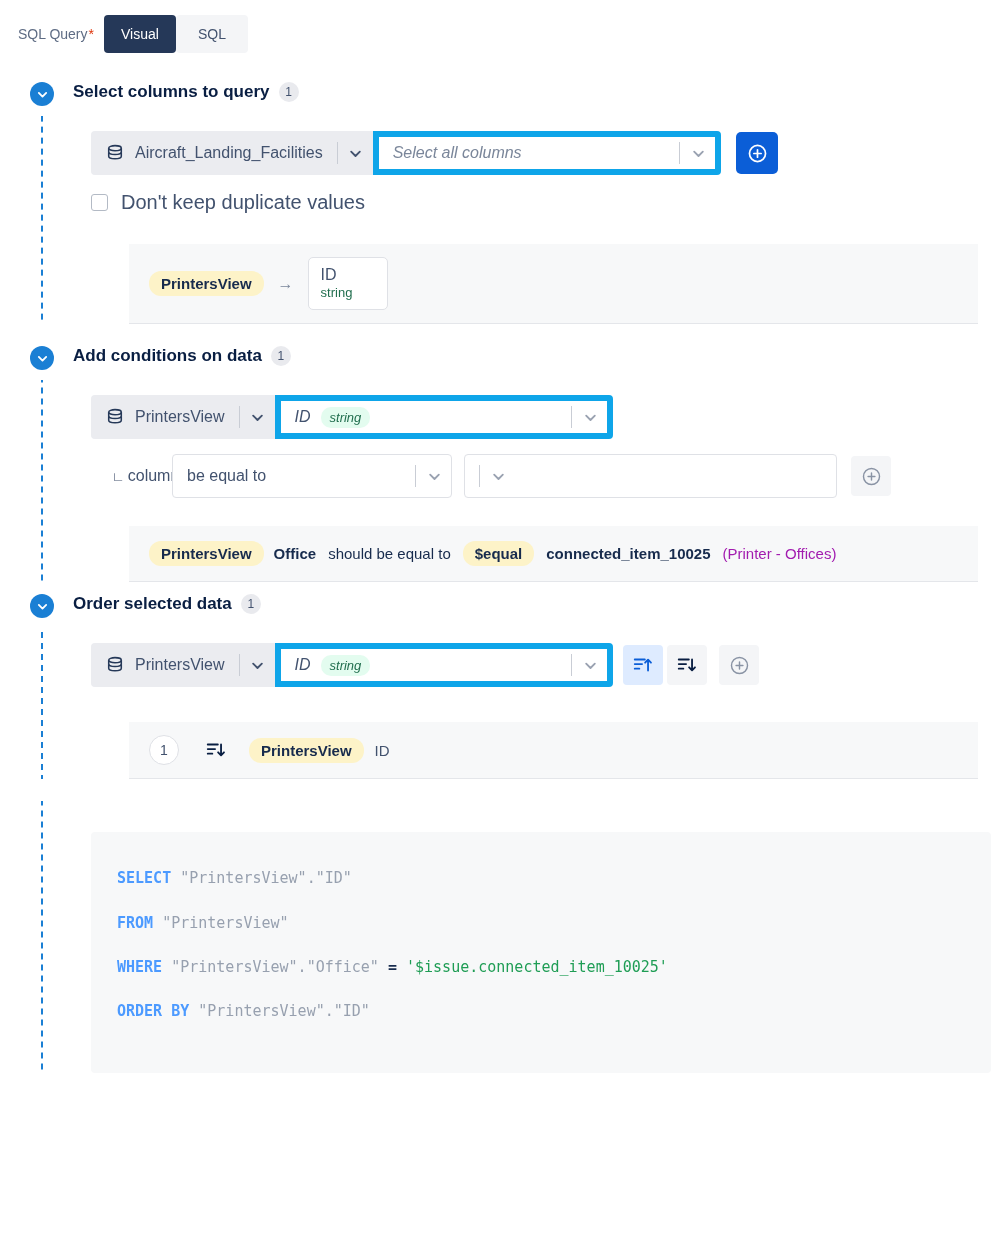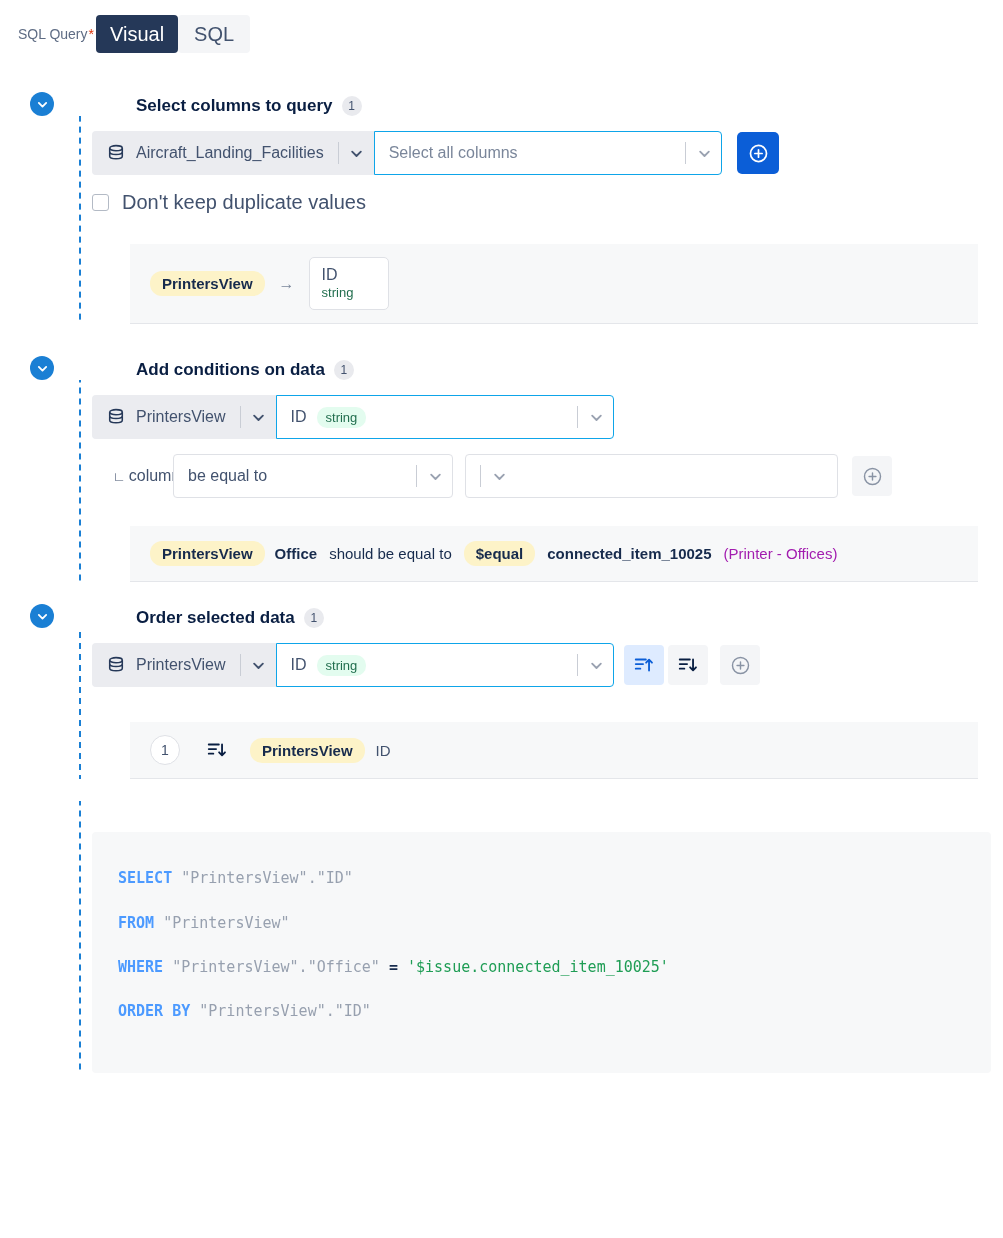--- a/index.html
+++ b/index.html
@@ -8,49 +8,49 @@
     width:1003px; height:1238px;
     background:#ffffff;
     font-family:"Liberation Sans", sans-serif;
     font-size:15px;
     color:#172b4d;
     overflow:hidden;
   }
 
   
   .header { display:flex; align-items:center; padding:16px 0 0 18px; height:52px; }
-  .hdr-label { font-size:14px; color:#5e6c84; margin-right:2px; }
+  .hdr-label { font-size:14px; color:#5e6c84; margin-right:10px; }
   .req-star { color:#de350b; font-size:14px; margin-left:1px; }
   .seg { display:flex; }
   .seg-btn {
     min-width:72px; height:38px;
     display:flex; align-items:center; justify-content:center;
-    font-size:20px; border-radius:4px; cursor:pointer;
+    font-size:14px; border-radius:4px; cursor:pointer;
     padding:0 14px;
   }
   .seg-btn.active { background:#253858; color:#ffffff; }
   .seg-btn.inactive { background:#f4f5f7; color:#42526e; }
 
   
   .section { position:relative; }
-  .sec-head { display:flex; align-items:flex-end; height:34px; padding-left:36px;margin-left:39px; }
+  .sec-head { display:flex; align-items:flex-start; height:34px; padding-left:12px; }
   .toggle {
     position:absolute; left:30px;
     width:24px; height:24px; border-radius:50%;
     background:#1a7fd4; color:#fff;
     display:flex; align-items:center; justify-content:center;
     font-size:11px; cursor:pointer; flex:none;
   }
   .sec-title { margin-left:61px; font-size:17px; font-weight:bold; color:#091e42; }
   .count-badge {
     margin-left:9px; width:20px; height:20px; border-radius:50%;
     background:#e9eaee; color:#42526e; font-size:12px;
     display:inline-flex; align-items:center; justify-content:center;
   }
-  .sec-body { position:relative; padding-left:54px; padding-right:12px;margin-left:38px; }
+  .sec-body { position:relative; padding-left:91px; padding-right:12px; }
   .dotline {
     position:absolute; left:41px; top:0; bottom:0; width:2px;
     background-image:linear-gradient(#1a7fd4 55%, rgba(255,255,255,0) 0%);
     background-position:left;
     background-size:2px 11px;
     background-repeat:repeat-y;
   }
 
   
   .row { display:flex; align-items:center; }
@@ -60,21 +60,21 @@
   }
   .combo .db-ico { margin:0 11px 0 14px; display:flex; }
   .combo .txt { font-size:16px; color:#42526e; white-space:nowrap; }
   .combo .txt.placeholder { color:#7a869a; }
   .combo .sep { width:1px; height:22px; background:#c9cdd5; margin:0 1px 0 14px; }
   .caret { width:34px; display:flex; align-items:center; justify-content:center; color:#6b778c; cursor:pointer; }
   .grow { flex:1; }
 
   .field-pair { display:flex; align-items:stretch; width:630px; }
   .field-pair .left { border-radius:4px 0 0 4px; background:#ebecf0; border:1px solid #ebecf0; border-right:none; }
-  .field-pair .right { border-radius:0 4px 4px 0; background:#fff; border:1px solid #0ea5e9; flex:1; }
+  .field-pair .right { border-radius:0 4px 4px 0; background:#fff; border:6px solid #0ea5e9; flex:1;font-style:italic; }
 
   .type-badge {
     margin-left:10px; background:#e3fcef; color:#216e4e;
     font-size:13px; border-radius:10px; padding:3px 9px;
   }
 
   .btn-blue {
     width:42px; height:42px; border-radius:5px; background:#0b5ed7;
     display:flex; align-items:center; justify-content:center; cursor:pointer;
     margin-left:15px; flex:none;

